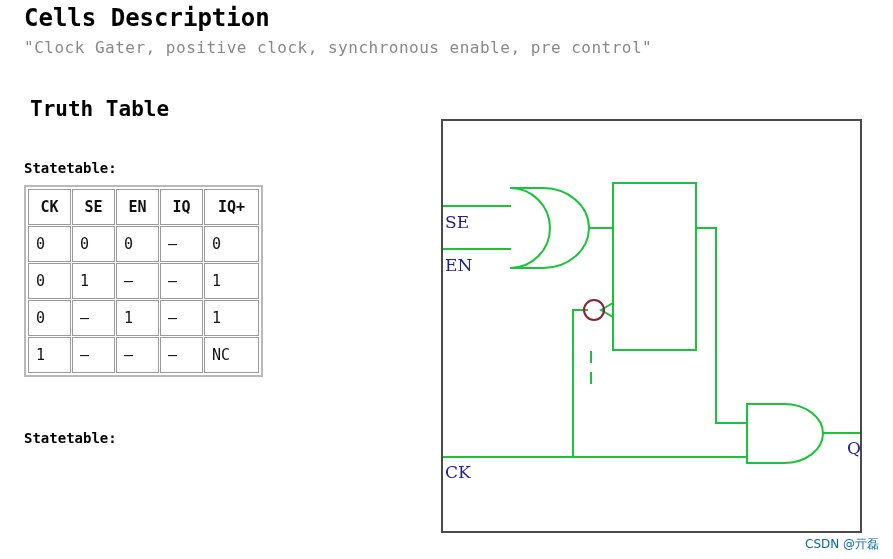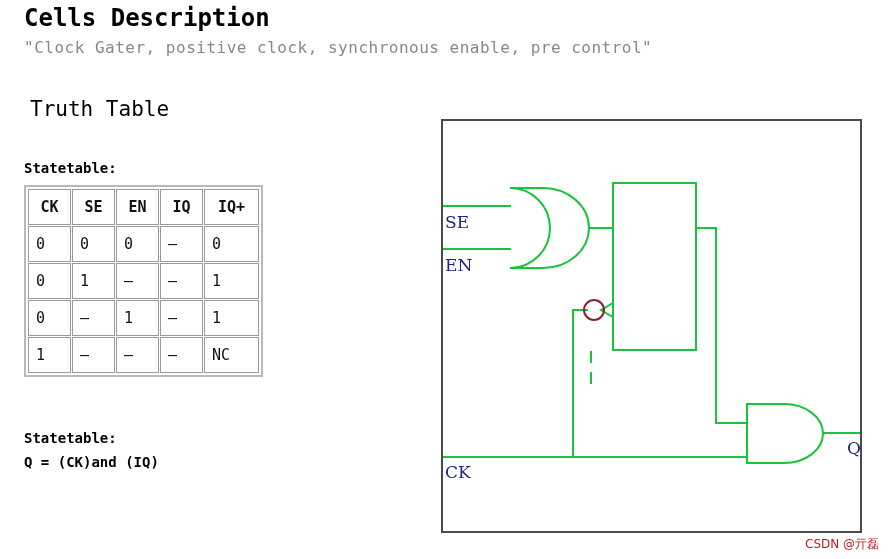--- a/index.html
+++ b/index.html
@@ -1,42 +1,42 @@
 <!DOCTYPE html>
 <html><head>
 <meta charset="utf-8">
 <style>
   html,body{margin:0;padding:0;}
   body{width:893px;height:559px;background:#ffffff;font-family:"DejaVu Sans Mono","Liberation Mono",monospace;overflow:hidden;position:relative;}
   #root{position:relative;width:893px;height:559px;}
 
   .page-title{position:absolute;left:24px;top:4px;font-size:24px;font-weight:bold;color:#000000;letter-spacing:0px;white-space:nowrap;}
   .page-subtitle{position:absolute;left:24px;top:38px;font-size:16px;color:#888888;white-space:nowrap;letter-spacing:0.5px;}
-  .section-title{position:absolute;left:30px;top:97px;font-size:21px;font-weight:normal;color:#000000;white-space:nowrap;}
+  .section-title{position:absolute;left:30px;top:97px;font-size:21px;font-weight:bold;color:#000000;white-space:nowrap;}
   .label-statetable{position:absolute;left:24px;top:160px;font-size:14px;font-weight:bold;color:#000000;white-space:nowrap;}
   .label-statetable2{position:absolute;left:24px;top:430px;font-size:14px;font-weight:bold;color:#000000;white-space:nowrap;}
   .label-equation{position:absolute;left:24px;top:454px;font-size:14px;font-weight:bold;color:#000000;white-space:nowrap;}
 
   
   .tt-wrap{position:absolute;left:24px;top:185px;border:2px solid #b9b9b9;background:#ffffff;padding:1px;}
   table.tt{border-collapse:separate;border-spacing:1px;}
   table.tt td{width:34px;height:34px;border:1px solid #9a9a9a;text-align:left;vertical-align:middle;
     font-size:15px;color:#111111;padding:0 0 0 7px;background:#ffffff;}
   table.tt td.hdr{font-weight:bold;font-size:15px;text-align:center;padding:0;}
   table.tt td.wide{width:46px;margin-top:44px;}
   table.tt td.wide.hdr{width:46px;}
 
   
   .schematic{position:absolute;left:441px;top:119px;width:421px;height:414px;
      border:2px solid #4a4a4a;background:#ffffff;box-sizing:border-box;overflow:hidden;}
   .schematic svg{display:block;}
   .sig-label{font-family:"DejaVu Serif","Liberation Serif",serif;font-size:17px;fill:#22228b;}
 
   .watermark{position:absolute;left:805px;top:536px;font-family:"DejaVu Sans","Liberation Sans",sans-serif;
-     font-size:12px;color:#b91c1c;white-space:nowrap;}
+     font-size:12px;color:#0369a1;white-space:nowrap;}
 </style>
 </head>
 <body>
 
 <div id="root">
 
   <div class="page-title">Cells Description</div>
   <div class="page-subtitle">"Clock Gater, positive clock, synchronous enable, pre control"</div>
   <div class="section-title">Truth Table</div>
   <div class="label-statetable">Statetable:</div>
@@ -77,21 +77,20 @@
           <td>–</td>
           <td>–</td>
           <td>–</td>
           <td class="wide">NC</td>
         </tr>
       </tbody>
     </table>
   </div>
 
   <div class="label-statetable2">Statetable:</div>
-  <div class="label-equation">Q = (CK)and (IQ)</div>
 
   <div class="schematic">
     <svg width="417" height="410" viewBox="0 0 417 410">
       <g fill="none" stroke="#19c33a" stroke-width="2" stroke-linecap="square">
 
         <path d="M0 85 L67 85"></path>
 
         <path d="M0 128 L67 128"></path>
 
         <path d="M67 67 L100 67 A 46 40 0 0 1 100 147 L67 147 A 40 40 0 0 0 67 67 Z"></path>

